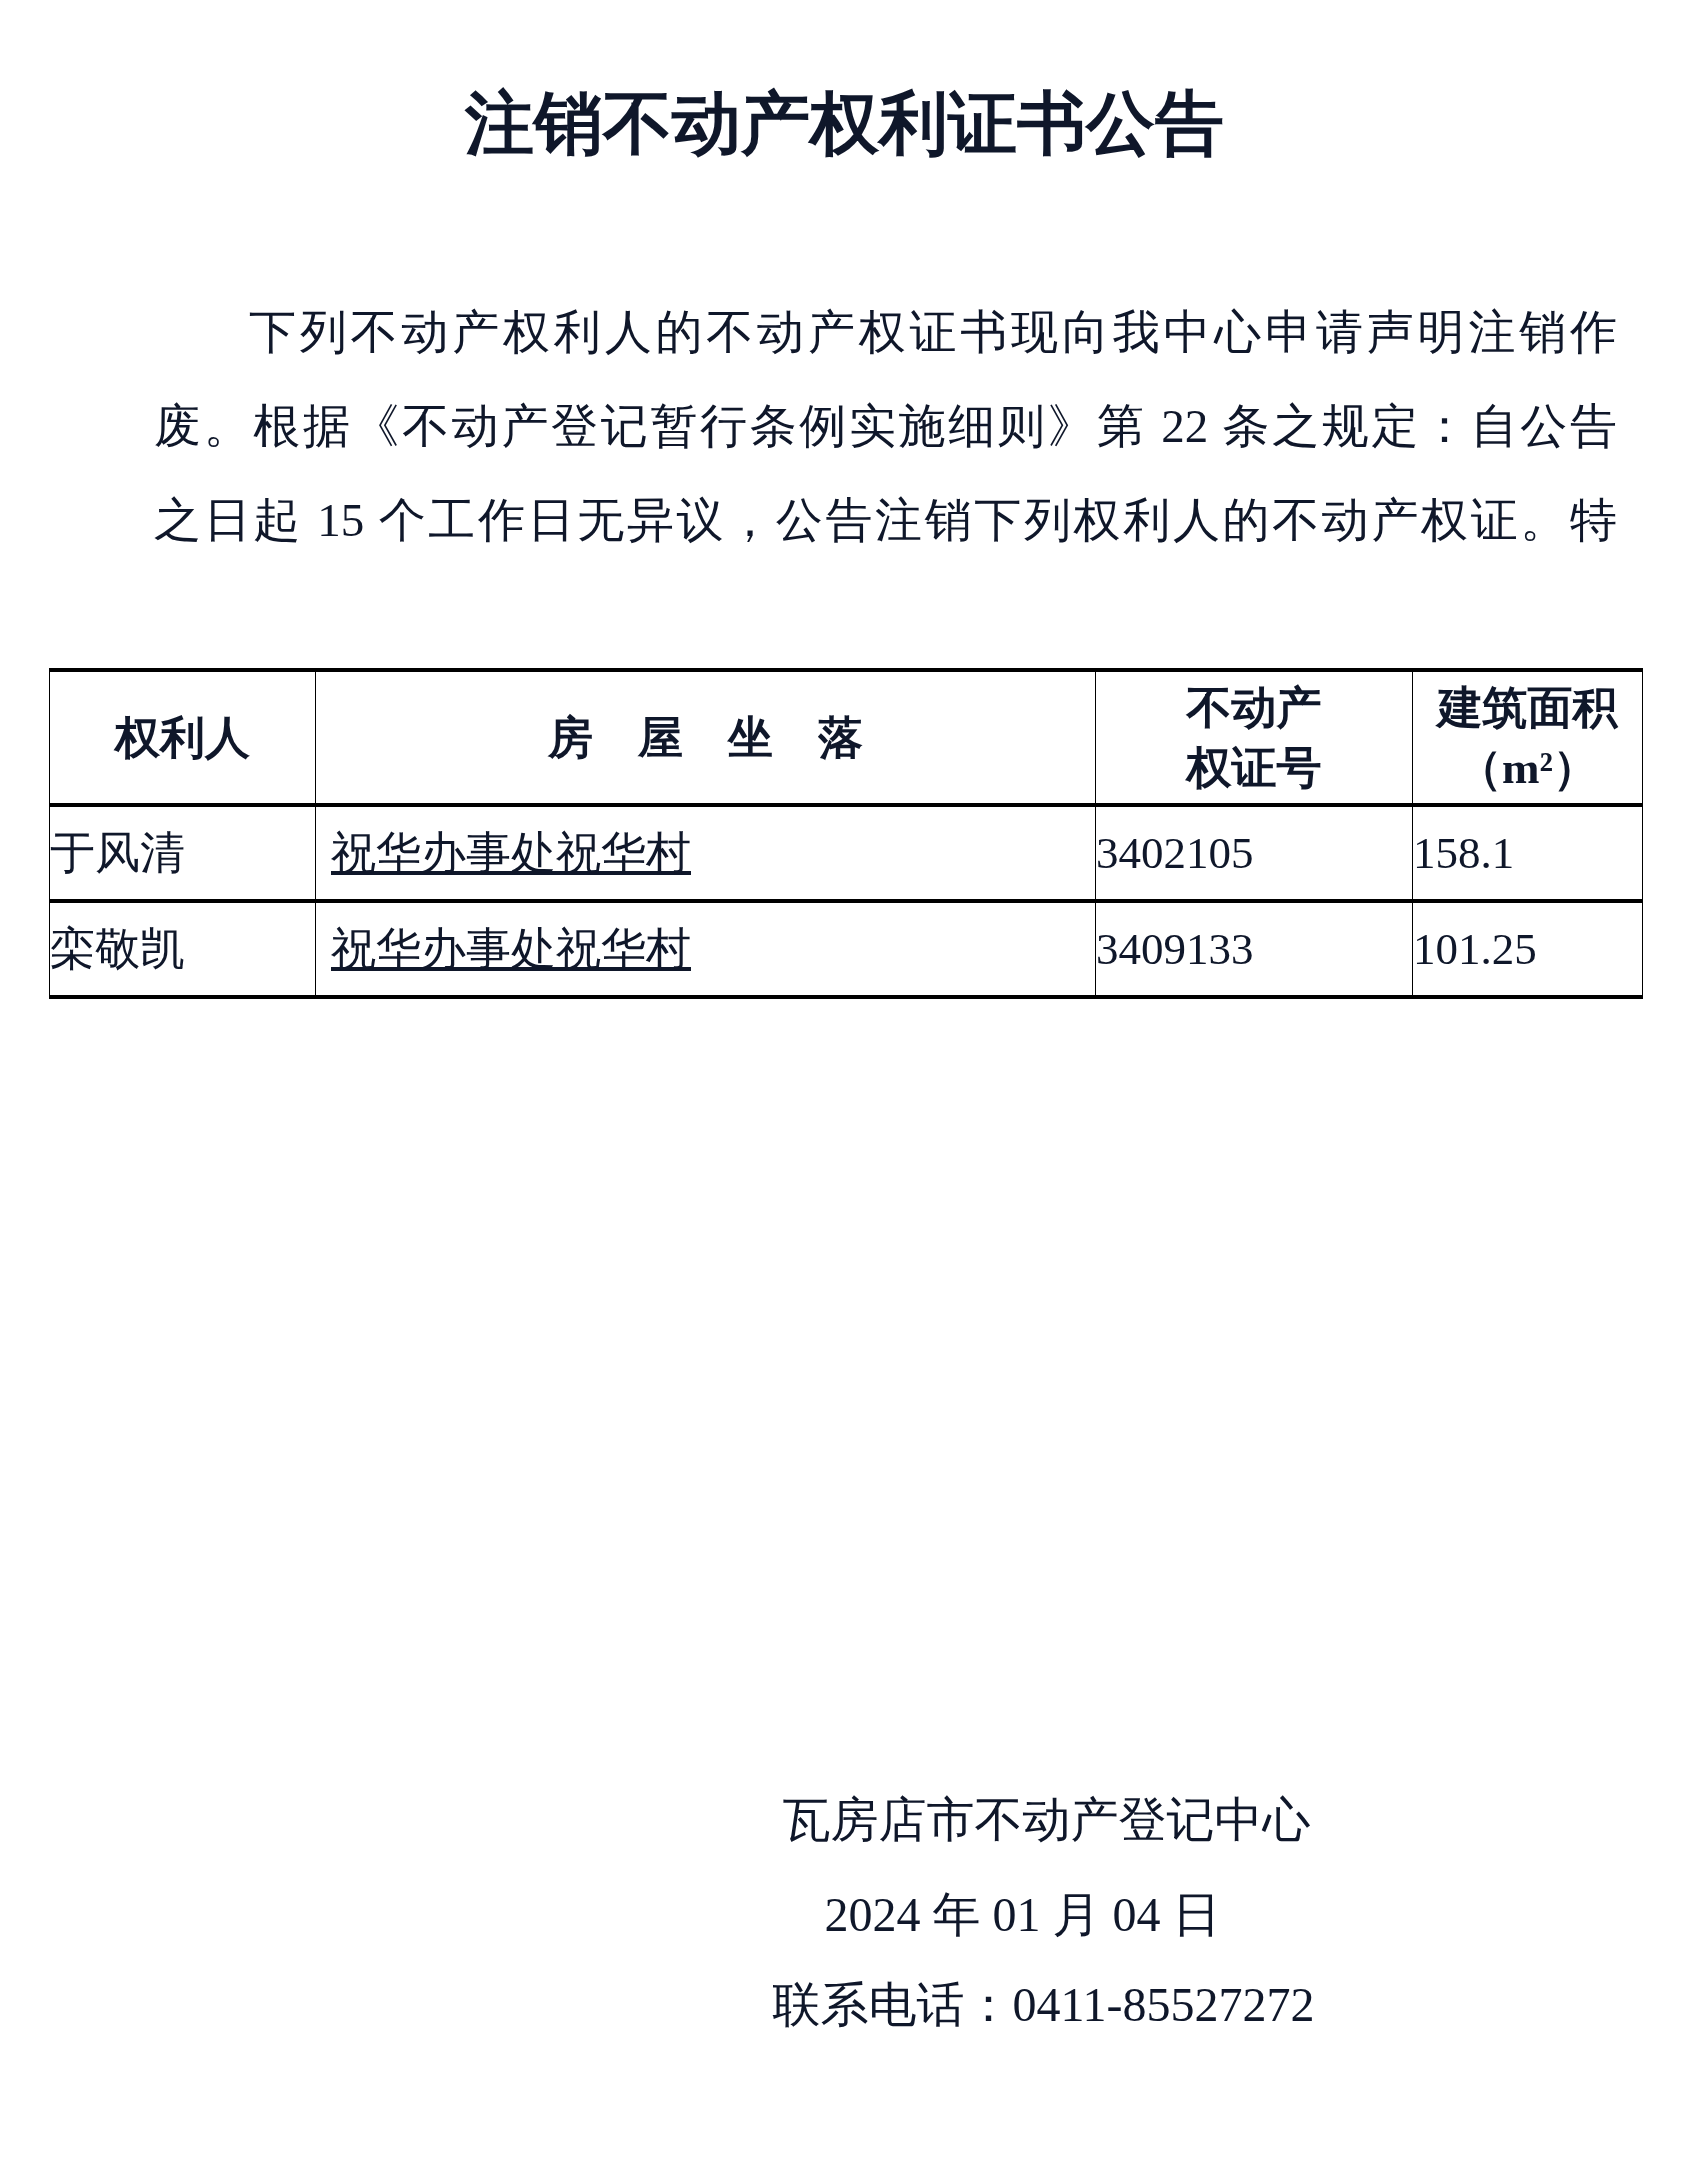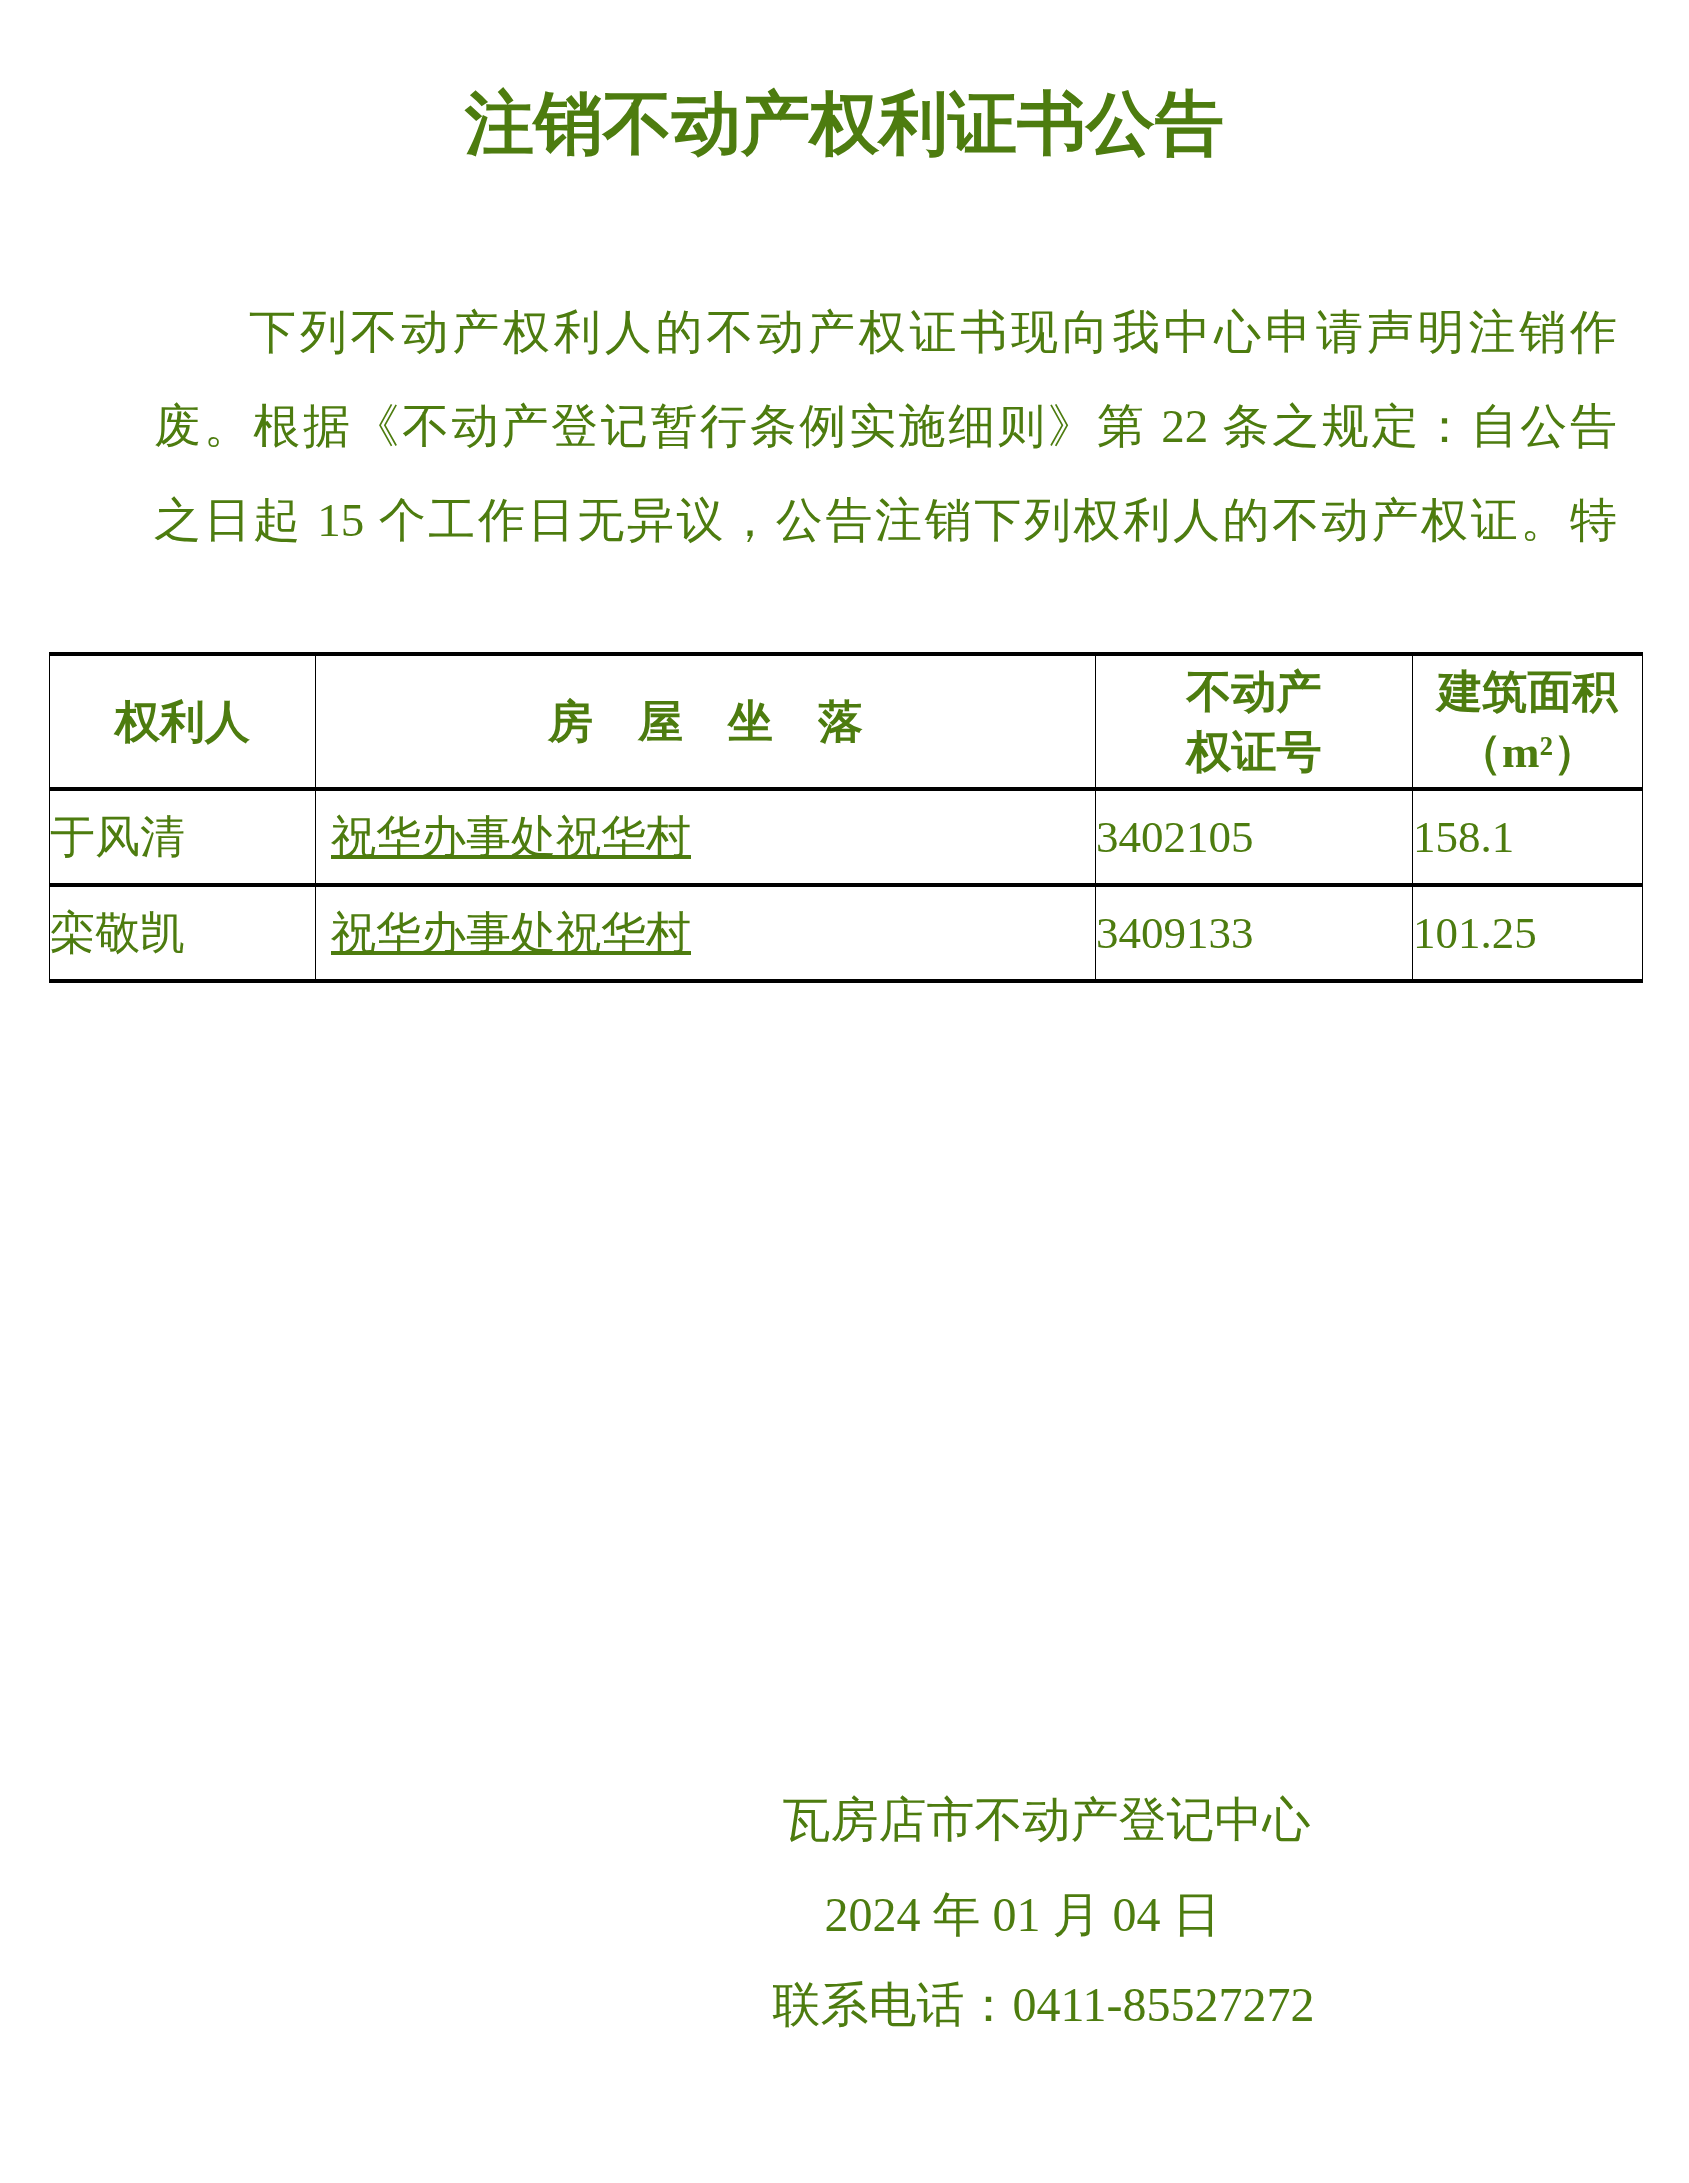--- a/index.html
+++ b/index.html
@@ -1,21 +1,21 @@
 <!DOCTYPE html>
 <html style="font-size:12px"><head>
 <meta charset="utf-8">
 <style>
   html, body { margin: 0; padding: 0; background: #ffffff; }
   .page {
     position: relative;
     width: 1689px;
     height: 2113px;
     background: #ffffff;
-    color: #4d7c0f;
+    color: #0f172a;
     font-family: "Liberation Serif", "DejaVu Serif", serif;
     overflow: hidden;
   }
   .title {
     position: absolute;
     top: 78px;
     left: 0;
     width: 1689px;
     text-align: center;
     font-size: 69px;
@@ -39,21 +39,21 @@
     font-size: 47px;
     line-height: 94px;
     margin-left: 41px;
   }
   .bline { width: 100%; }
   .bline.just { text-align: justify; text-align-last: justify; }
   .bline.indent { text-indent: 95px; }
   table.cert-table {
     position: absolute;
     left: 49px;
-    top: 652px;
+    top: 668px;
     width: 1593px;
     border-collapse: collapse;
     table-layout: fixed;
     font-size: 45px;
   }
   .cert-table th, .cert-table td {
     border: 1.5px solid #000000;
     border-top-width: 4.5px;
     border-bottom-width: 4.5px;
     padding: 0;

